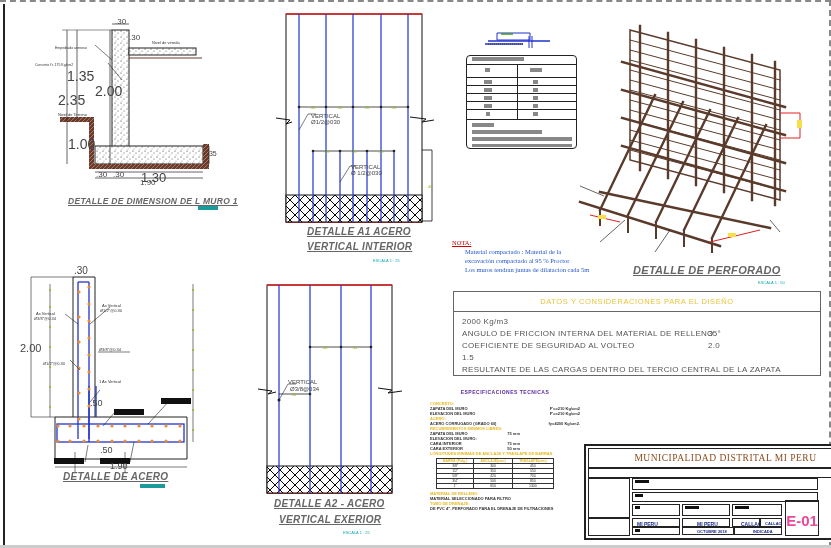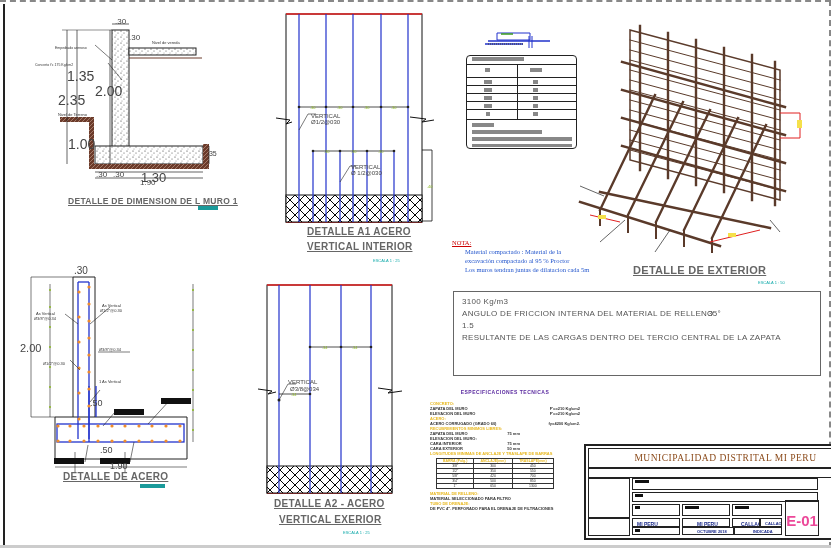--- a/index.html
+++ b/index.html
@@ -1,21 +1,21 @@
 <!DOCTYPE html>
 <html><head>
 <meta charset="utf-8">
 <style>
   html,body{margin:0;padding:0;background:#fff;}
   body{width:831px;height:548px;position:relative;overflow:hidden;font-family:"Liberation Sans",sans-serif;}
   .sheet{position:absolute;left:0;top:0;width:831px;height:548px;border-top:2px dashed #888;border-right:2px dashed #888;box-sizing:border-box;}
   .sheet-left{position:absolute;left:3px;top:4px;width:2px;height:544px;background:#222;}
   .sheet-bottom{position:absolute;left:0;top:545px;width:831px;height:3px;background:#ccc;}
   svg{position:absolute;overflow:visible;}
-  .title{position:absolute;font-family:"Liberation Sans",sans-serif;font-weight:bold;color:#666;text-decoration:underline;white-space:nowrap;letter-spacing:0.3px;}
+  .title{position:absolute;font-family:"Liberation Sans",sans-serif;font-weight:bold;color:#666;text-decoration:underline;white-space:nowrap;letter-spacing:0.3px;font-style:italic;}
   .scale{position:absolute;font-size:4px;color:#1aa;white-space:nowrap;}
   .scale-bar{position:absolute;height:4px;background:#1a9a9a;}
   .nota{position:absolute;left:452px;top:238px;font-family:"Liberation Serif",serif;font-size:6.5px;color:#2255cc;line-height:9px;}
   .nota .hdr{color:#c00;text-decoration:underline;}
   .nota .ln{padding-left:13px;white-space:nowrap;}
   .datos{position:absolute;left:453px;top:291px;width:368px;height:85px;border:1px solid #666;box-sizing:border-box;}
   .datos .hdr{height:19px;border-bottom:1px solid #666;text-align:center;font-size:7.5px;line-height:19px;color:#e8c43a;letter-spacing:0.6px;}
   .datos .row{display:flex;font-size:8px;line-height:12px;color:#555;padding-left:8px;letter-spacing:0.3px;}
   .datos .row .l{width:246px;white-space:nowrap;}
   .datos .rows{padding-top:4px;}
@@ -189,38 +189,43 @@
     <path d="M0 192 L140 236 M20 182 L190 218"></path>
     <path d="M20 200 V215 M48 205 V222 M76 212 V228 M104 220 V236 M132 228 V242" stroke-width="2"></path>
   </g>
   <path d="M10 205 L40 212 M130 232 L180 220" stroke="#e02020" stroke-width="1"></path>
   <path d="M200 103 H220 M200 128 H220 M220 103 V128" stroke="#e02020" stroke-width="1" fill="none"></path>
   <rect x="217" y="110" width="5" height="8" fill="#f5e04a"></rect>
   <rect x="18" y="205" width="8" height="4" fill="#f5e04a"></rect>
   <rect x="148" y="223" width="8" height="4" fill="#f5e04a"></rect>
   <path d="M0 176 L24 186 M20 232 L45 210 M75 242 L90 220 M190 210 L200 222" stroke="#222" stroke-width="0.7"></path>
 </svg>
-<div class="title" style="left:633px;top:264px;font-size:11px">DETALLE  DE EXTERIOR</div>
+<div class="title" style="left:633px;top:264px;font-size:11px">DETALLE  DE PERFORADO</div>
 <div class="scale" style="left:758px;top:280px">ESCALA  1 : 50</div>
 
 <div class="nota">
   <div class="hdr">NOTA:</div>
   <div class="ln">Material compactado : Material de la</div>
   <div class="ln">excavación compactado al 95 % Proctor</div>
   <div class="ln">Los muros tendran juntas de dilatacion cada 5m</div>
 </div>
 
 <div class="datos">
+  <div class="hdr">DATOS  Y  CONSIDERACIONES  PARA  EL  DISEÑO</div>
   <div class="rows">
     <div class="row">
-        <span>3100 Kg/m3</span>
+        <span>2000 Kg/m3</span>
       </div>
     <div class="row">
         <span class="l">ANGULO DE FRICCION INTERNA DEL MATERIAL DE RELLENO</span>
         <span>35°</span>
+      </div>
+    <div class="row">
+        <span class="l">COEFICIENTE DE SEGURIDAD AL VOLTEO</span>
+        <span>2.0</span>
       </div>
     <div class="row">
         <span>1.5</span>
       </div>
     <div class="row">
         <span class="l" style="width:auto">RESULTANTE DE LAS CARGAS DENTRO DEL TERCIO CENTRAL DE LA ZAPATA</span>
       </div>
   </div>
 </div>
 

